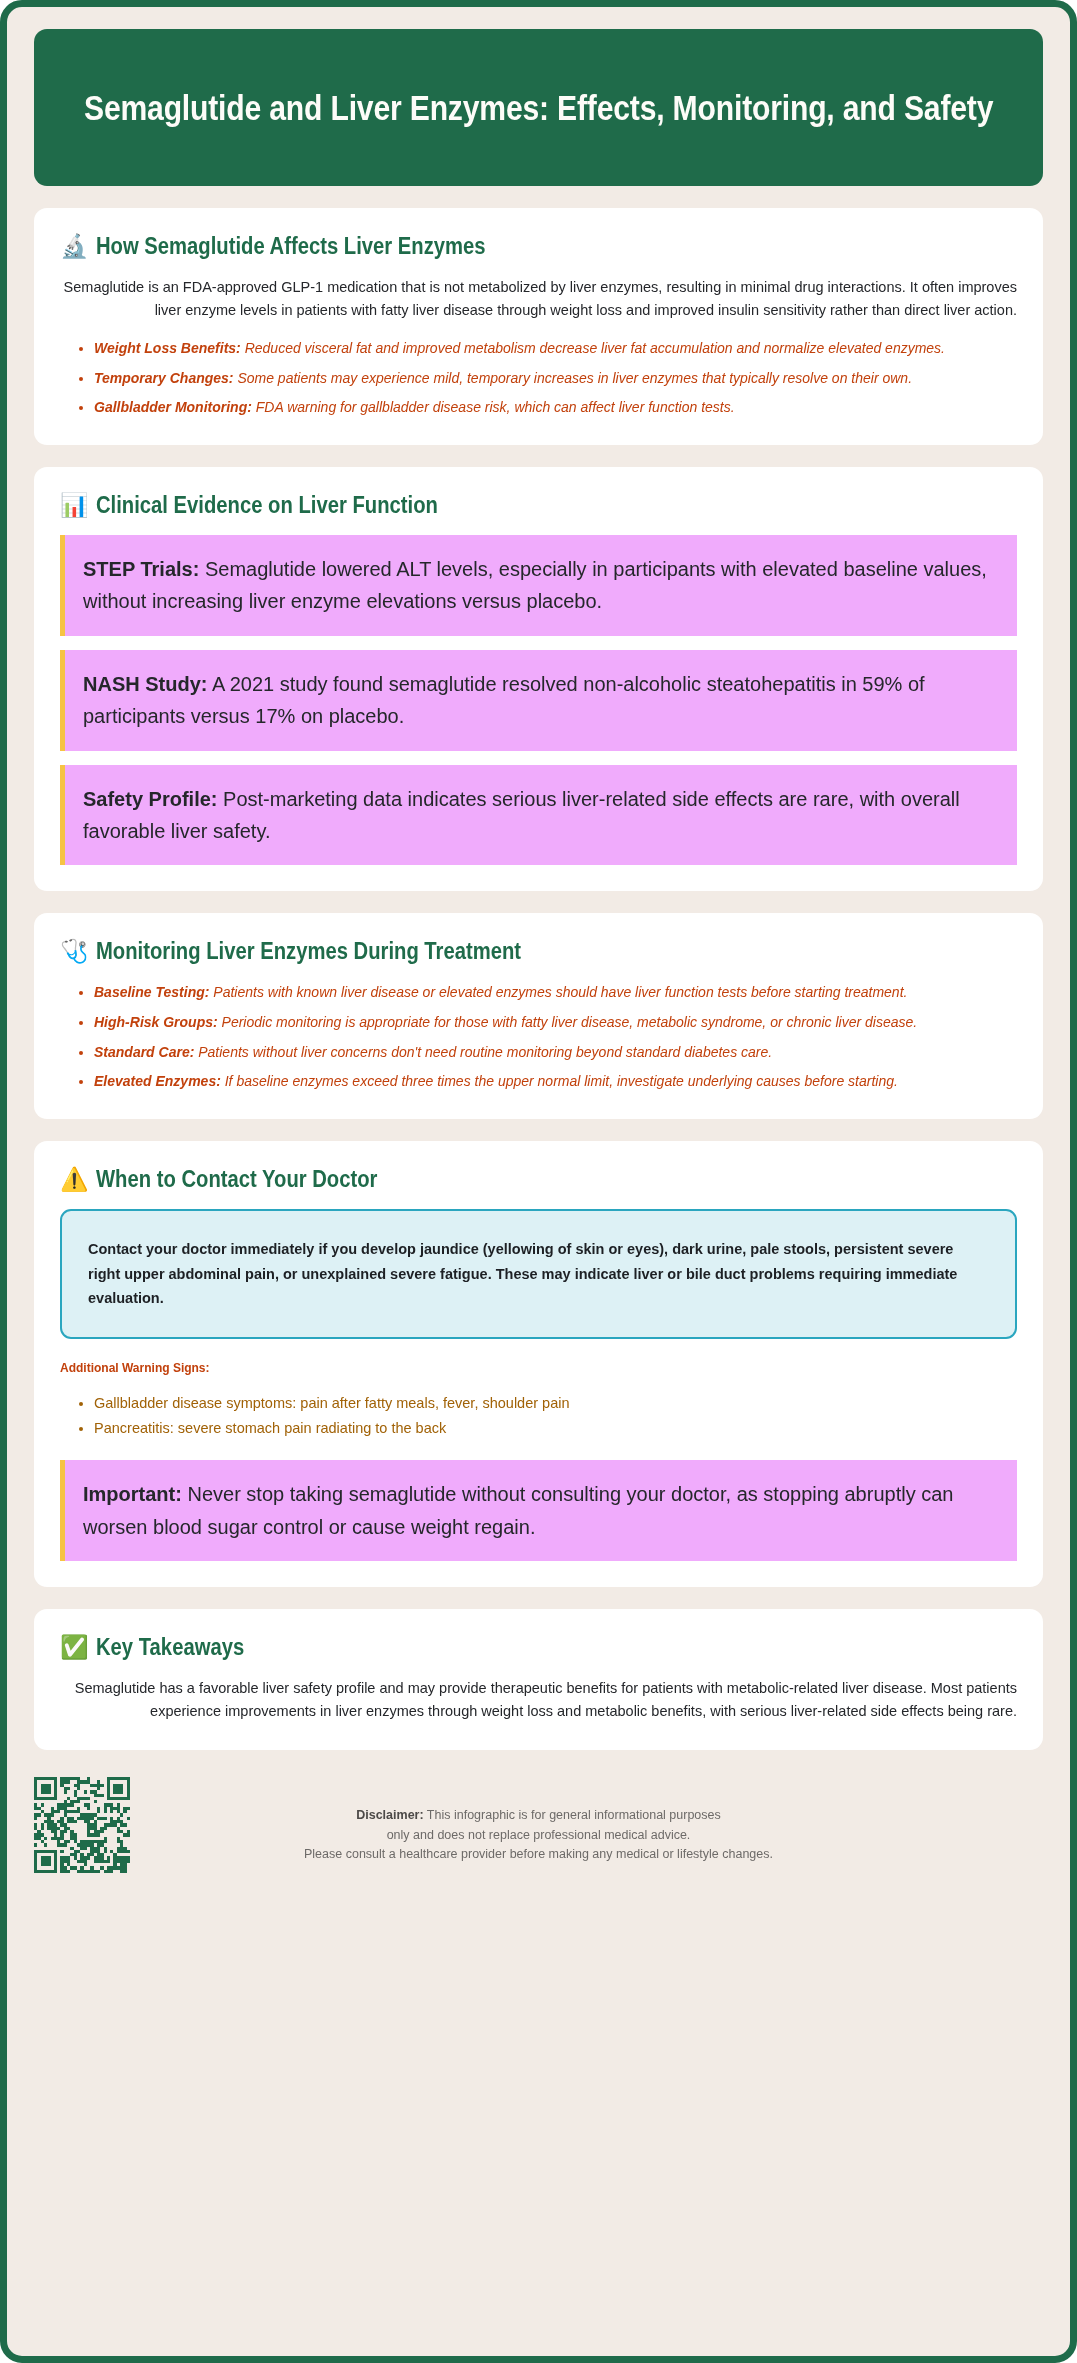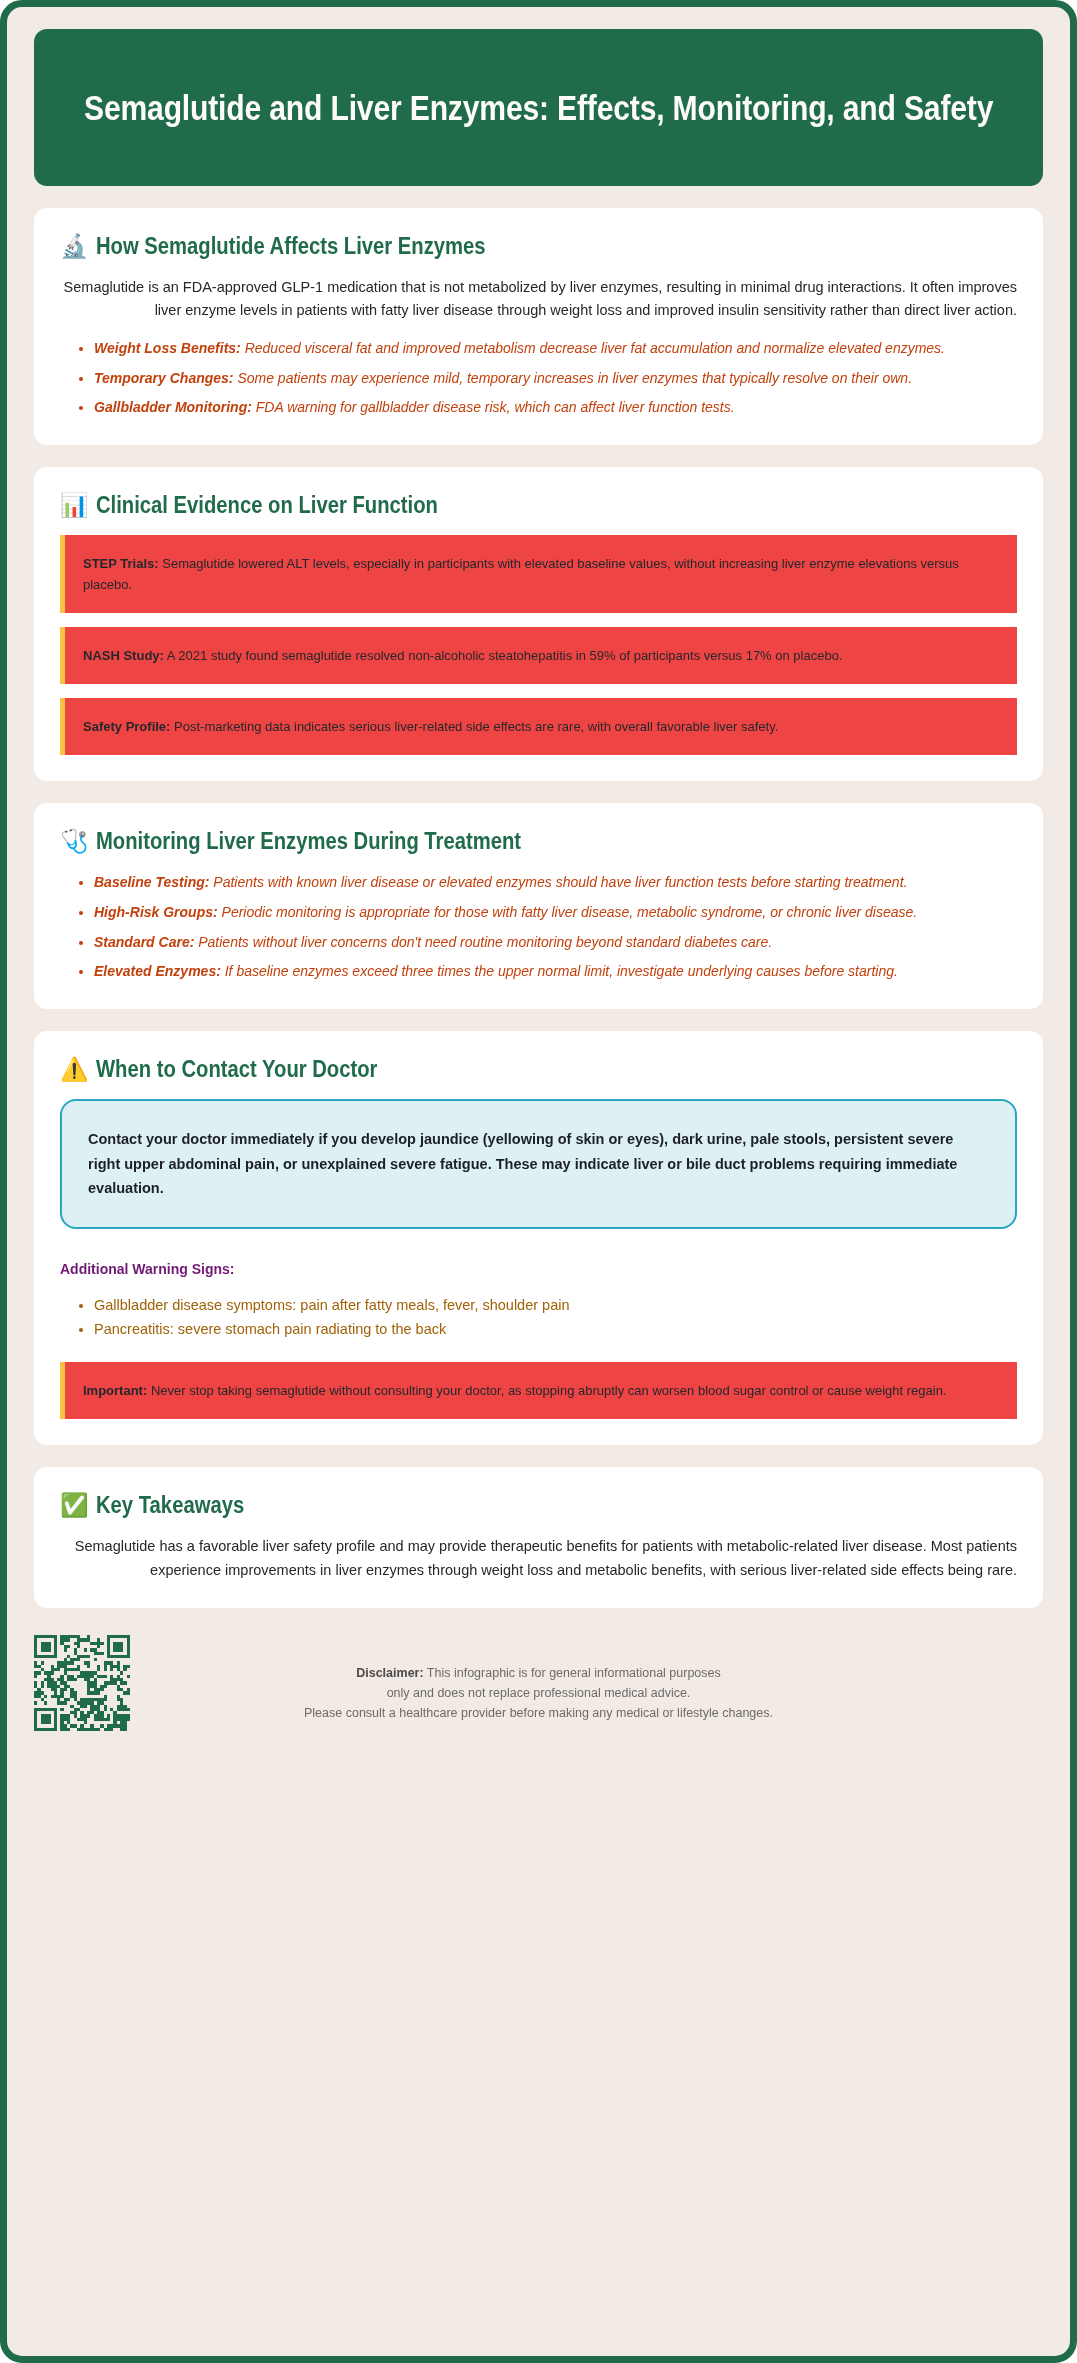--- a/index.html
+++ b/index.html
@@ -97,47 +97,47 @@
     line-height: 1.62;
     color: #c2410c;
     margin-bottom: 7px;
     font-style: italic;
   }
   ul.bullets li:last-child { margin-bottom: 0; }
   .lead { font-weight: bold; }
 
   
   .note {
-    background: #ef4444;
+    background: #f0abfc;
     border-left: 5px solid #f6c344;
     padding: 18px 20px 18px 18px;
     margin-bottom: 14px;
-    font-size: 13px;
+    font-size: 20px;
     line-height: 1.62;
     color: #25272b;
   }
   .note:last-child { margin-bottom: 0; }
   .note-stack { margin-top: 4px; }
 
   
   .alert {
     background: #ddf1f5;
     border: 2px solid #2aa6bf;
-    border-radius: 16px;
+    border-radius: 11px;
     padding: 26px 26px;
-    margin: 4px 0 32px 0;
+    margin: 4px 0 22px 0;
     font-size: 14.5px;
     line-height: 1.70;
     font-weight: bold;
     color: #1d2024;
   }
   .subhead {
-    font-size: 14px;
+    font-size: 12px;
     font-weight: bold;
-    color: #701a75;
+    color: #c2410c;
     margin: 0 0 16px 0;
   }
   ul.plain {
     margin: 0 0 20px 0;
     padding-left: 34px;
     list-style: disc;
   }
   ul.plain li {
     font-size: 14.5px;
     line-height: 1.70;

